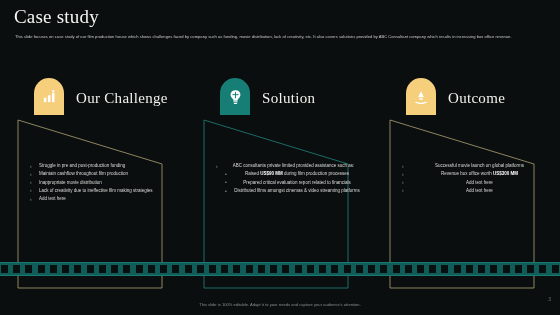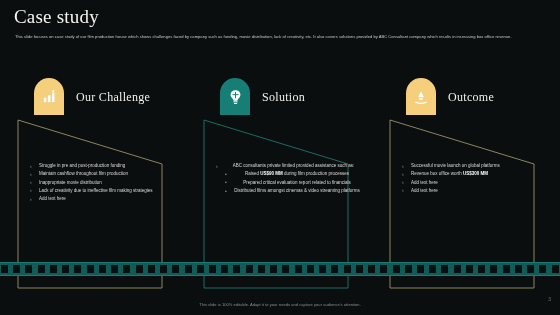--- a/index.html
+++ b/index.html
@@ -23,38 +23,38 @@
     position:absolute;left:15px;top:33px;width:530px;
     font-size:4.1px;line-height:1.75;
     color:#c9cac6;letter-spacing:.02px;
     text-align:left;
   }
 
   
   .col{position:absolute;top:78px;width:172px;height:185px;}
   .col-1{left:16px;}
   .col-2{left:202px;text-align:center;}
-  .col-3{left:388px;}
+  .col-3{left:388px;text-align:center;}
 
   
   .shape{position:absolute;left:0;top:30px;width:160px;height:182px;}
   .shape svg{display:block;width:100%;height:100%;overflow:visible;}
 
   
   .badge{
     position:absolute;left:18px;top:0;width:30px;height:37px;
     border-radius:15px 15px 0 0;
     display:flex;align-items:center;justify-content:center;
     z-index:3;
   }
   .badge svg{display:block;}
   .cap{
     position:absolute;top:12px;left:60px;
     font-family:"Liberation Serif", serif;
-    font-size:12px;color:#f2f1ec;letter-spacing:.3px;white-space:nowrap;
+    font-size:15px;color:#f2f1ec;letter-spacing:.3px;white-space:nowrap;
   }
 
   
   .list{position:absolute;left:14px;top:84px;width:146px;z-index:4;}
   .li{
     position:relative;padding-left:9px;margin-bottom:1px;
     font-size:4.5px;line-height:1.62;color:#dcdcd8;
   }
   .li::before{
     content:"\203A";position:absolute;left:0;top:-0.5px;

